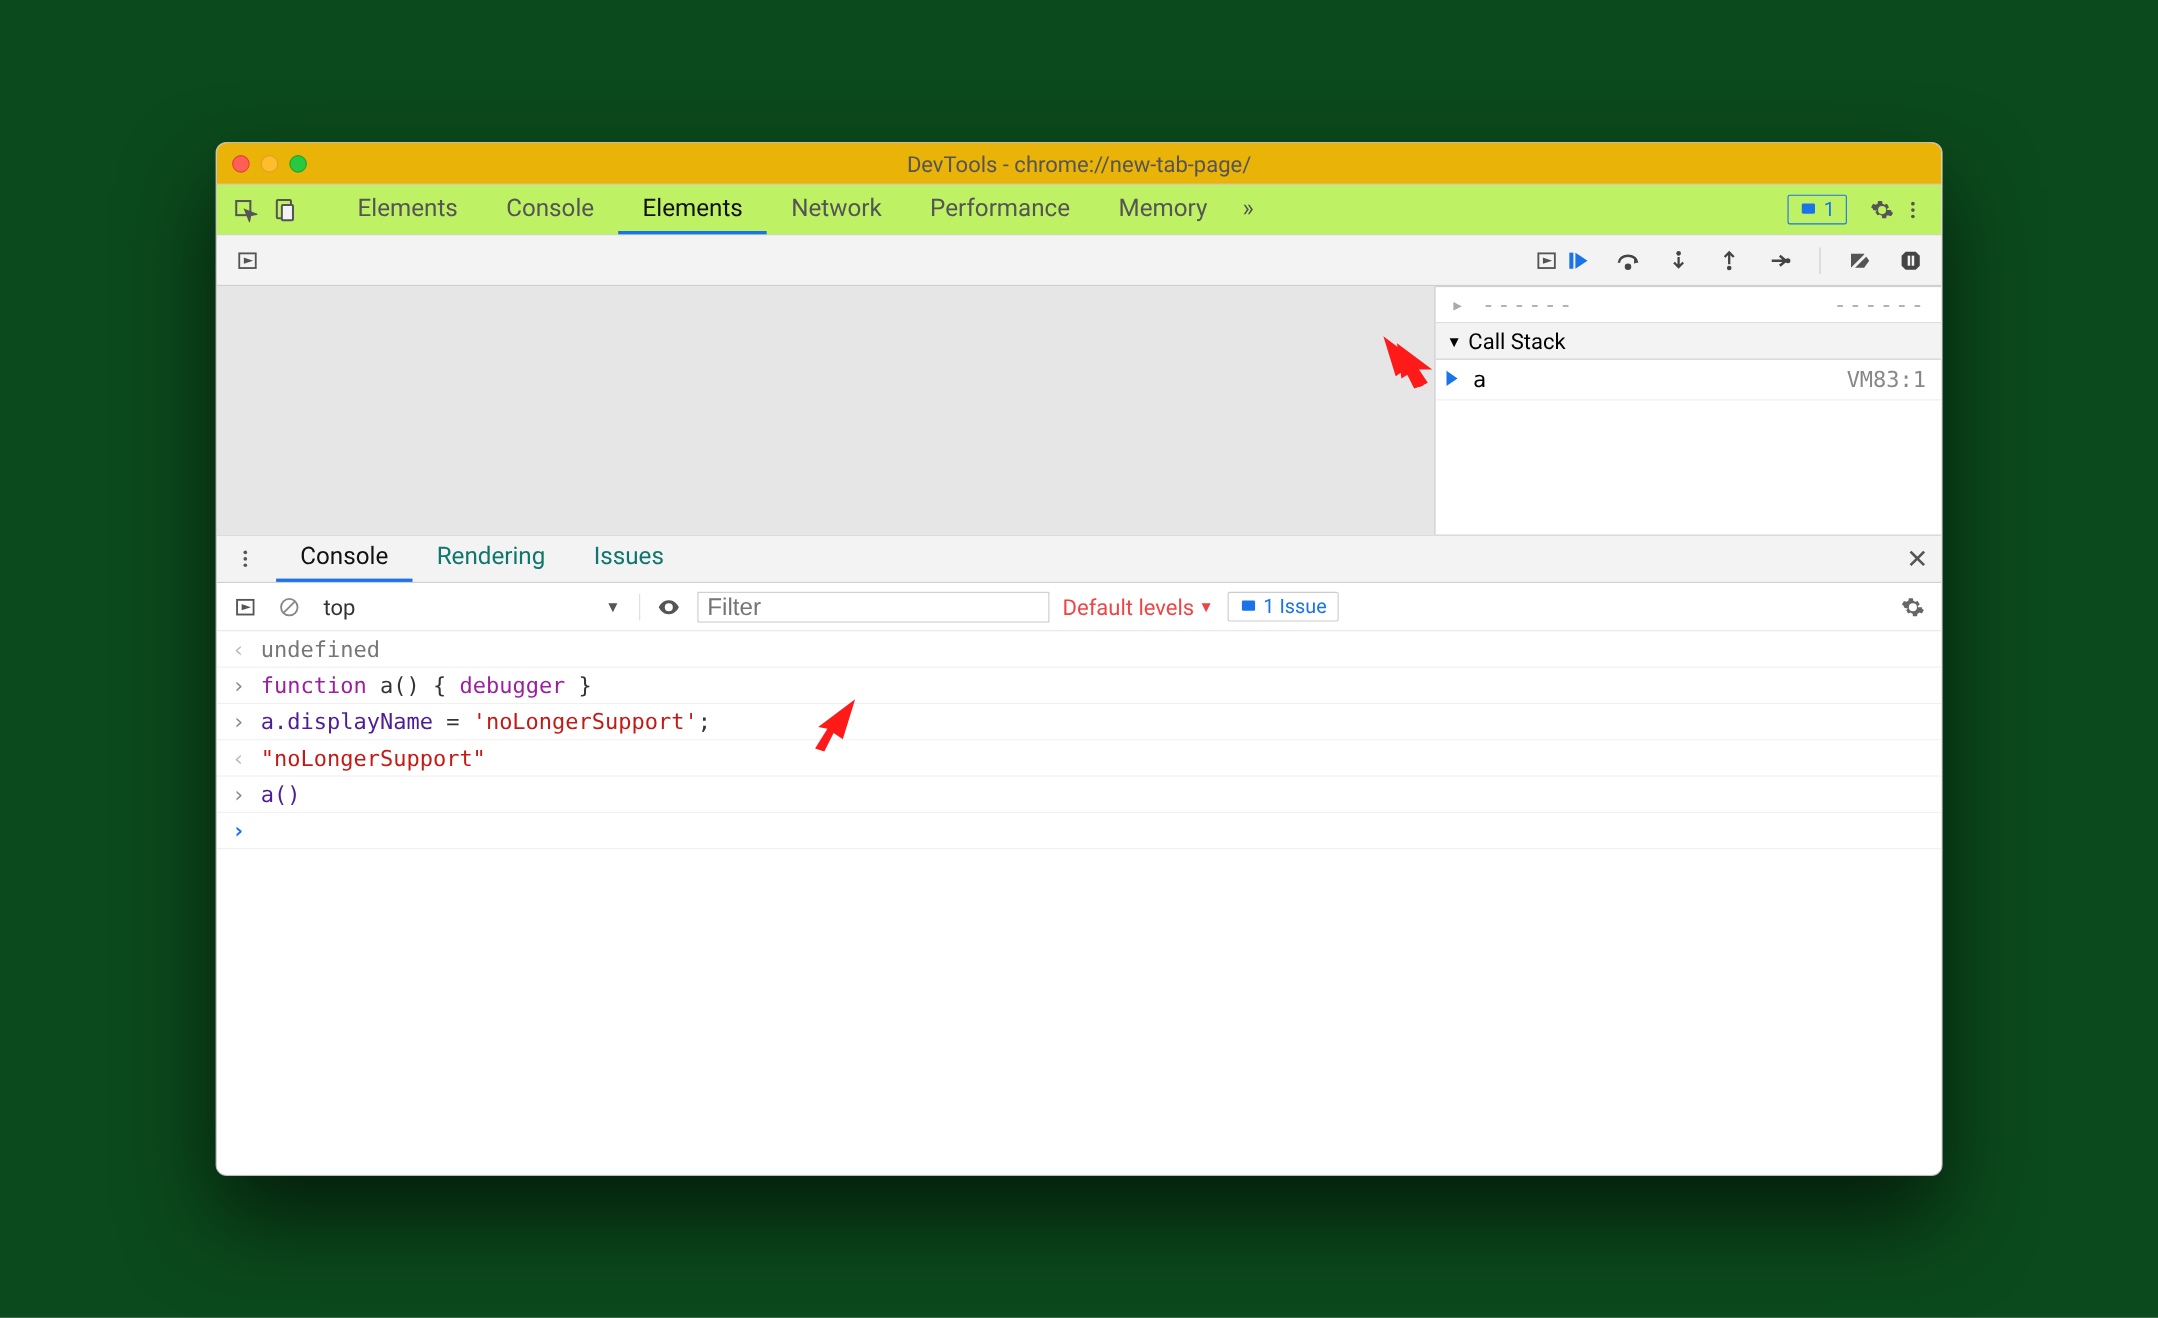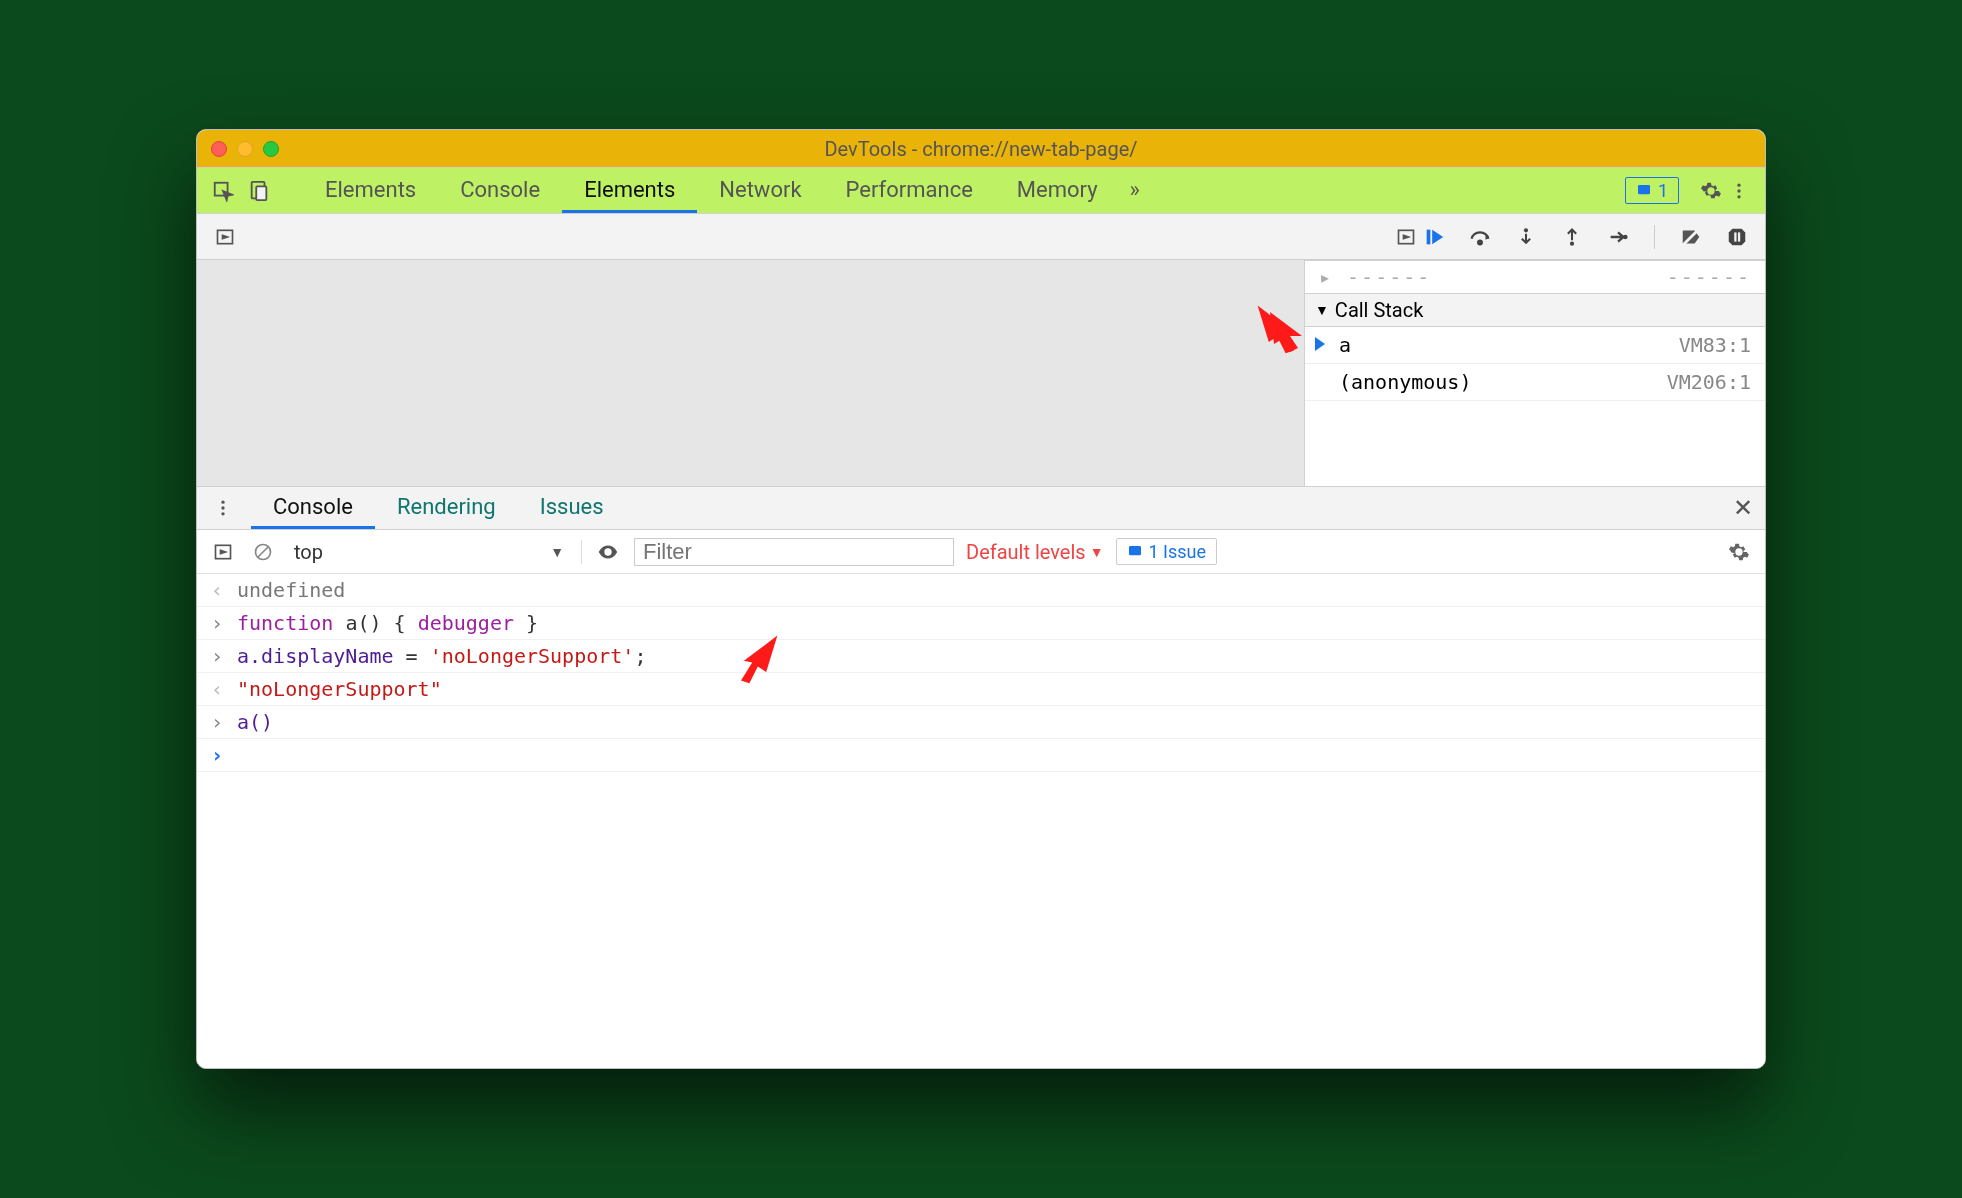--- a/index.html
+++ b/index.html
@@ -361,24 +361,20 @@
           <span style="letter-spacing:2px;">------</span>
       </div>
       <div class="section-header">
         <span style="font-size:14px;">▼</span>
         <span>Call Stack</span>
       </div>
       <div class="stack-row active">
         <span>a</span>
         <span class="loc">VM83:1</span>
       </div>
-      <div class="stack-row">
-        <span>(anonymous)</span>
-        <span class="loc">VM206:1</span>
-      </div>
     </div>
   </div>
 
   <div class="drawer-tabs">
     <div class="icon-box dots-left">
       <svg width="20" height="20" viewBox="0 0 24 24" fill="#555">
           <circle cx="12" cy="5" r="2"></circle>
           <circle cx="12" cy="12" r="2"></circle>
           <circle cx="12" cy="19" r="2"></circle>
         </svg>

